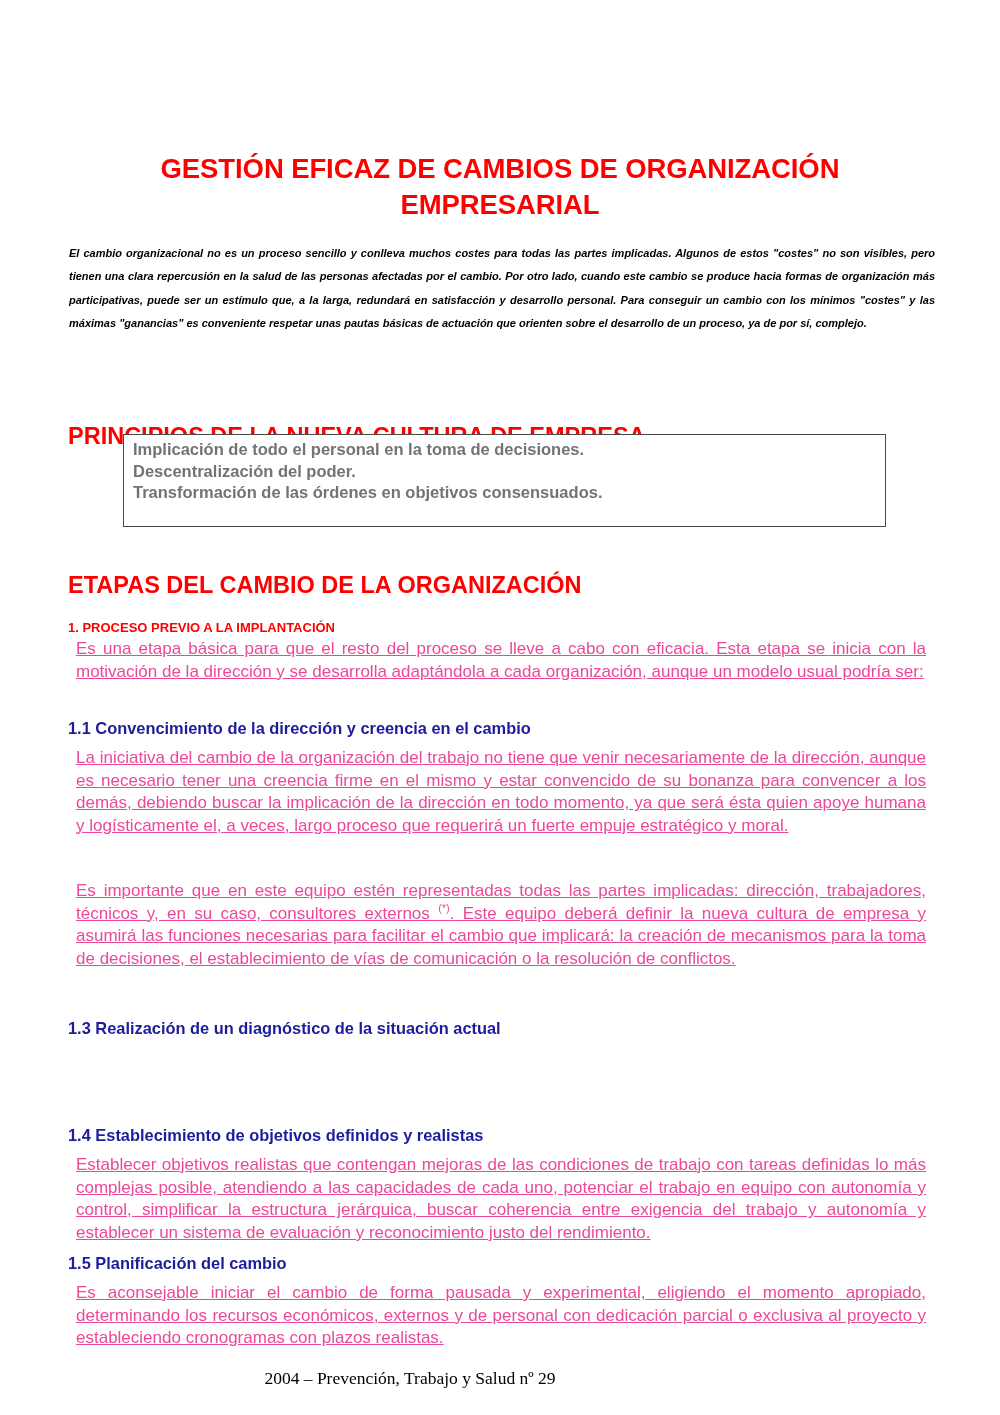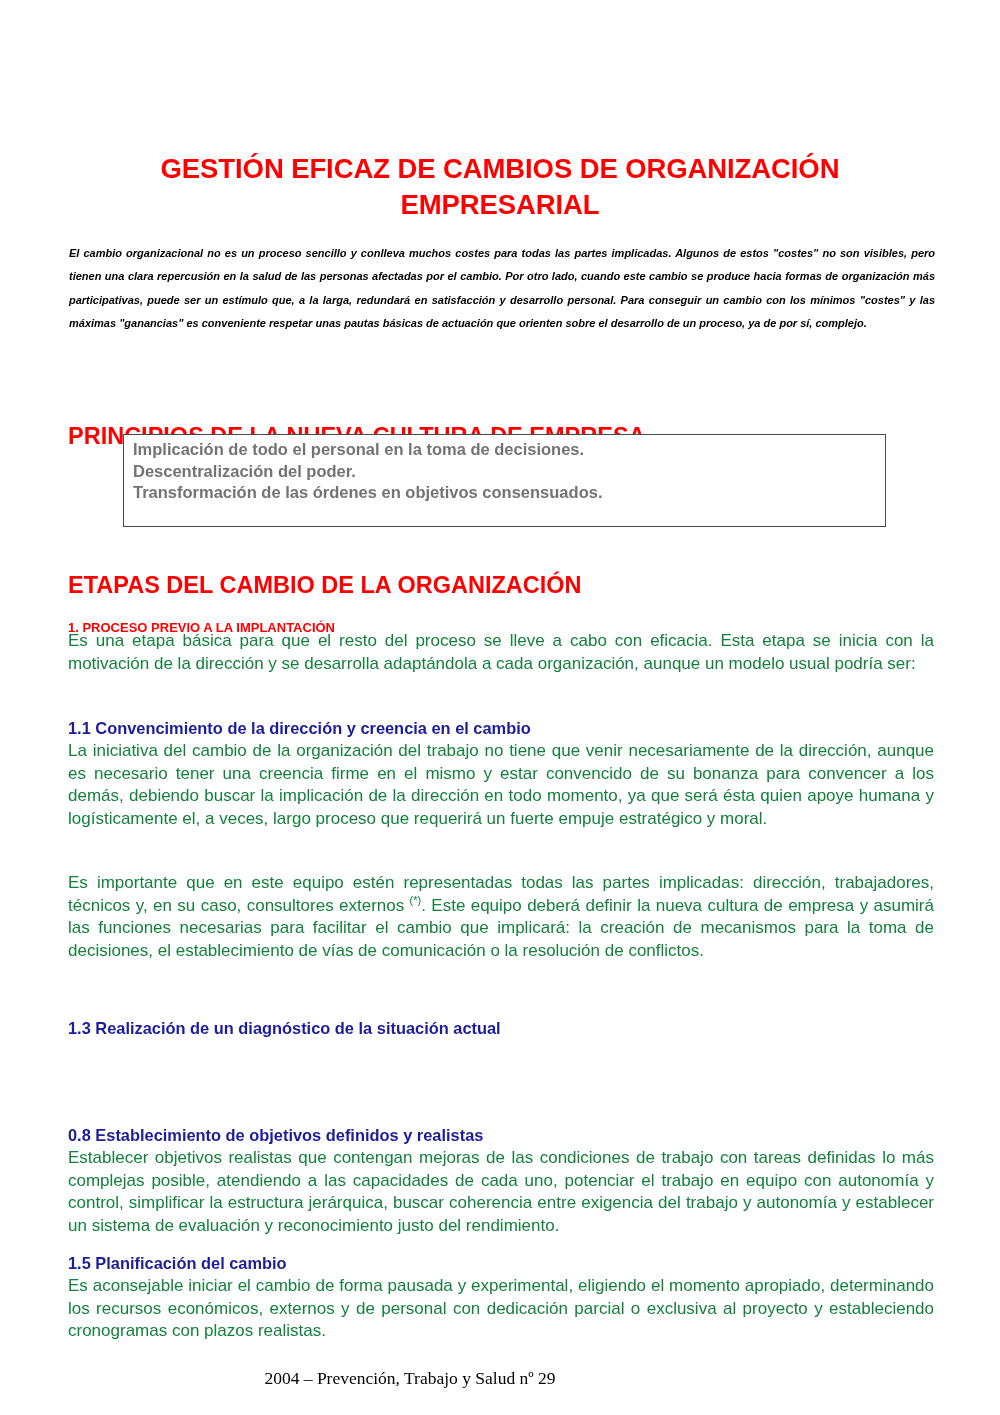--- a/index.html
+++ b/index.html
@@ -135,22 +135,23 @@
     font-weight: bold;
     font-size: 16.4px;
     line-height: 22px;
     margin: 0 0 1px 0;
   }
   .body-text {
     font-size: 17px;
     line-height: 22.6px;
     text-align: justify;
     text-justify: inter-word;
-    color: #15803d;
-    margin: 0;
+    color: #ec4899;
+    margin: 8px;
+    text-decoration: underline;
   }
   sup.note {
     font-size: 11px;
     vertical-align: super;
     line-height: 0;
   }
 
   
   .footer {
     position: absolute;
@@ -198,21 +199,21 @@
 
   <div class="subsection" style="top:872px;">
     <p class="body-text"><span>Es importante que en este equipo estén representadas todas las partes implicadas: dirección, trabajadores, técnicos y, en su caso, consultores externos </span><sup class="note">(*)</sup><span>. Este equipo deberá definir la nueva cultura de empresa y asumirá las funciones necesarias para facilitar el cambio que implicará: la creación de mecanismos para la toma de decisiones, el establecimiento de vías de comunicación o la resolución de conflictos.</span></p>
   </div>
 
   <div class="subsection" style="top:1017px;">
     <div class="sub-heading">1.3 Realización de un diagnóstico de la situación actual</div>
   </div>
 
   <div class="subsection" style="top:1124px;">
-    <div class="sub-heading">0.8 Establecimiento de objetivos definidos y realistas</div>
+    <div class="sub-heading">1.4 Establecimiento de objetivos definidos y realistas</div>
     <p class="body-text">Establecer objetivos realistas que contengan mejoras de las condiciones de trabajo con tareas definidas lo más complejas posible, atendiendo a las capacidades de cada uno, potenciar el trabajo en equipo con autonomía y control, simplificar la estructura jerárquica, buscar coherencia entre exigencia del trabajo y autonomía y establecer un sistema de evaluación y reconocimiento justo del rendimiento.</p>
   </div>
 
   <div class="subsection" style="top:1252px;">
     <div class="sub-heading">1.5 Planificación del cambio</div>
     <p class="body-text">Es aconsejable iniciar el cambio de forma pausada y experimental, eligiendo el momento apropiado, determinando los recursos económicos, externos y de personal con dedicación parcial o exclusiva al proyecto y estableciendo cronogramas con plazos realistas.</p>
   </div>
 
   <div class="footer">2004 – Prevención, Trabajo y Salud nº 29</div>
 

